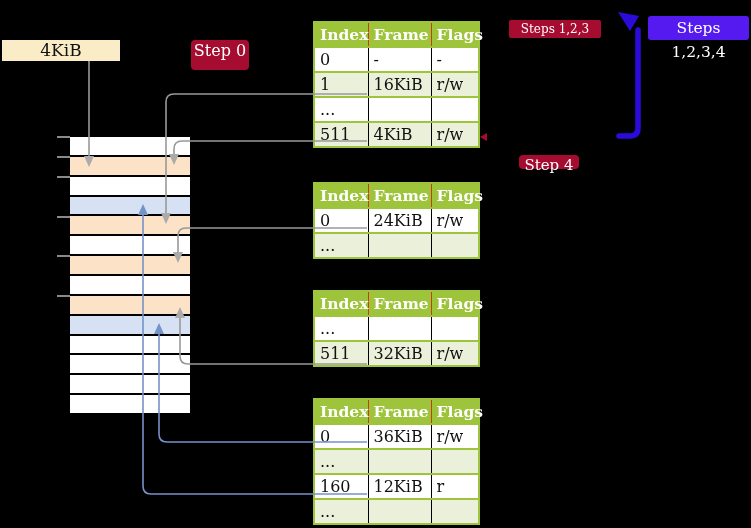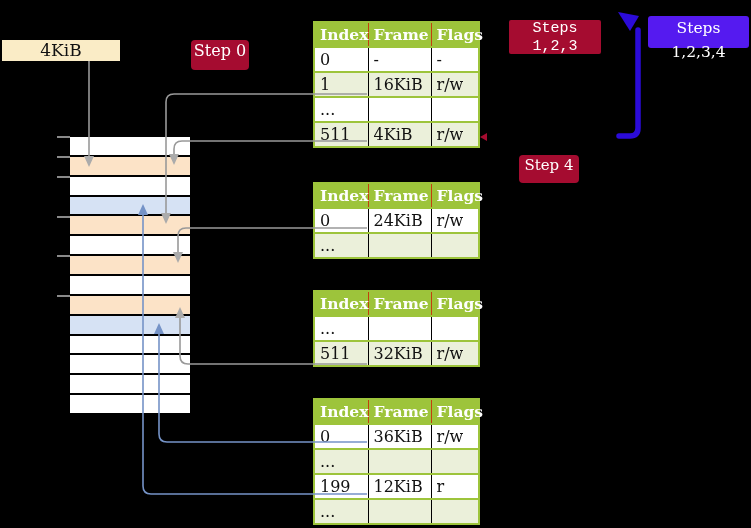--- a/index.html
+++ b/index.html
@@ -6,23 +6,23 @@
   #canvas{position:relative;width:751px;height:528px;background:#000;overflow:hidden;
           font-family:"DejaVu Serif","Liberation Serif",serif;}
   
   .framebox{position:absolute;left:2px;top:40px;width:118px;height:21px;background:#FAECC6;
             color:#111;font-size:17px;line-height:21px;text-align:center;}
   
   .badge{position:absolute;color:#fff;text-align:center;box-sizing:border-box;}
   .badge.crimson{background:#A50C30;border-radius:4px;}
   .badge.violet{background:#551AF0;border-radius:3px;}
   #b-step0{left:191px;top:40px;width:58px;height:30px;line-height:22px;font-size:16px;}
-  #b-steps123{left:509px;top:20px;width:92px;height:34px;line-height:18px;font-size:15px;border-radius:2px;font-family:Liberation Mono, monospace;}
-  #b-steps1234{left:648px;top:16px;width:101px;height:32px;line-height:24px;font-size:15.5px;}
-  #b-step4{left:519px;top:155px;width:60px;height:28px;line-height:21px;font-size:15px;}
+  #b-steps123{left:509px;top:20px;width:92px;height:18px;line-height:18px;font-size:12px;border-radius:2px;}
+  #b-steps1234{left:648px;top:16px;width:101px;height:24px;line-height:24px;font-size:15.5px;}
+  #b-step4{left:519px;top:155px;width:60px;height:14px;line-height:21px;font-size:15px;}
   
   .mcol{position:absolute;left:70px;top:137px;width:120px;height:278px;display:flex;flex-direction:column;}
   .mcol>div{flex:1;background:#fff;border-bottom:2px solid #000;}
   .mcol>div[data-kind="pagetable"]{background:#FCE3C7;}
   .mcol>div[data-kind="mapped"]{background:#D6E2F4;}
   .tick{position:absolute;left:57px;width:13px;height:2px;background:#8a8a8a;}
   
   table.pt{position:absolute;left:313px;width:165px;border-collapse:collapse;table-layout:fixed;
            background:#fff;border:2px solid #9DC43B;font-size:16px;color:#111;}
   table.pt th{background:#9DC43B;color:#fff;font-weight:bold;text-align:left;
@@ -173,21 +173,21 @@
       <td>0</td>
       <td>36KiB</td>
       <td>r/w</td>
     </tr>
     <tr class="alt">
       <td>...</td>
       <td></td>
       <td></td>
     </tr>
     <tr>
-      <td>199</td>
+      <td>160</td>
       <td>12KiB</td>
       <td>r</td>
     </tr>
     <tr class="alt">
       <td>...</td>
       <td></td>
       <td></td>
     </tr>
   </tbody>
     </table>

